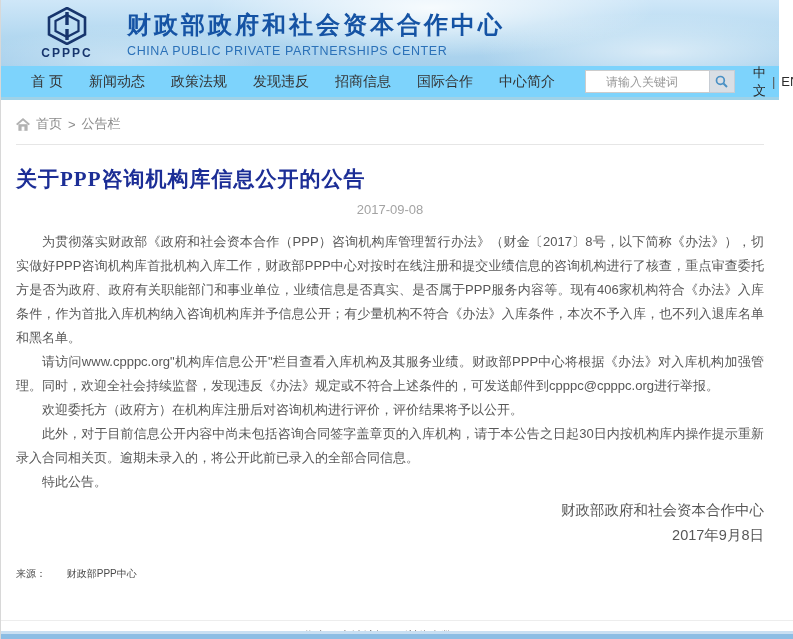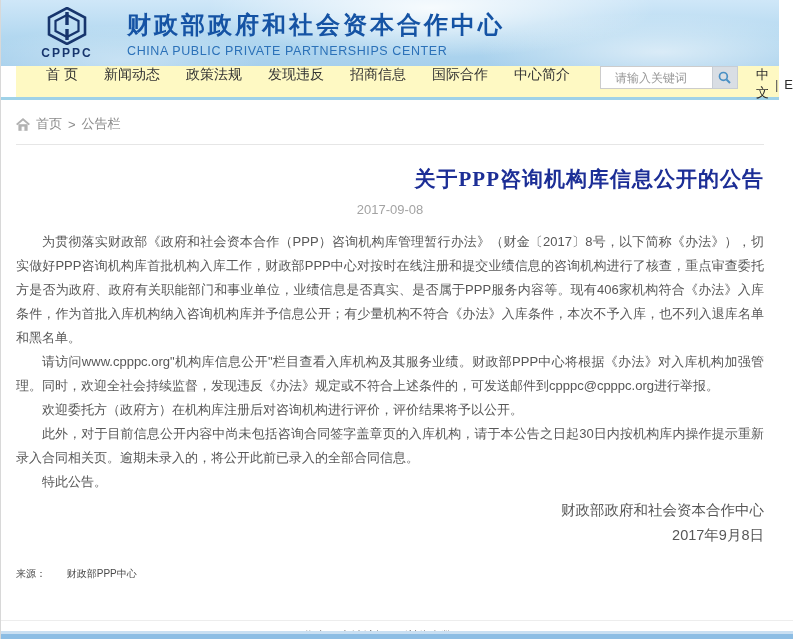--- a/index.html
+++ b/index.html
@@ -21,49 +21,49 @@
       linear-gradient(180deg, #cfe7f8 0%, #b3d8f0 55%, #a7d0ec 100%);
   }
   .logo-block { display: flex; flex-direction: column; align-items: center; width: 108px; }
   .logo-abbr { color: #17356d; font-weight: bold; font-size: 12px; letter-spacing: 2px; margin-top: 1px; }
   .title-block { margin-left: 6px; }
   .title-zh { color: #1553a4; font-weight: bold; font-size: 24px; letter-spacing: 3px; }
   .title-en { color: #2b71b8; font-size: 12.5px; letter-spacing: 0.6px; margin-top: 3px; }
 
   
   .nav-bar {
-    height: 31px; background: #fef9c3; display: flex; align-items: flex-start;
-    padding-left: 30px; font-size: 14px; color: #333; margin-left: 15px;
+    height: 31px; background: #7dd3fc; display: flex; align-items: center;
+    padding-left: 30px; font-size: 14px; color: #333;
   }
   .nav-item { color: #333; text-decoration: none; margin-right: 26px; cursor: pointer; white-space: nowrap; }
   .search-box { display: flex; align-items: center; margin-left: 4px; }
   .search-input {
-    width: 112px; height: 23px; border: 1px solid #cccccc; border-right: none;
-    font-size: 12px; color: #555; padding: 0 14px; outline: none; background: #fff;
+    width: 124px; height: 23px; border: 1px solid #cccccc; border-right: none;
+    font-size: 12px; color: #555; padding: 0 20px; outline: none; background: #fff;
   }
   .search-input::placeholder { color: #999; }
   .search-btn {
     width: 26px; height: 23px; border: 1px solid #c7cdd4; background: #d9dee4;
     display: flex; align-items: center; justify-content: center; cursor: pointer;
   }
   .lang-switch { margin-left: 18px; font-size: 13px; color: #2b2b2b; display: flex; gap: 6px; align-items: center; }
   .lang-switch span { cursor: pointer; }
   .lang-sep { color: #555; cursor: default; }
   .nav-underline { height: 3px; background: #9fd2e8; }
 
   
   .main { padding: 0 15px; }
   .breadcrumb {
     display: flex; align-items: center; gap: 6px;
     padding: 15px 0 11px 0; border-bottom: 1px solid #e6e6e6;
     font-size: 13px; color: #8b8b8b;
   }
   .breadcrumb .crumb-home { cursor: pointer; }
   .article-title {
-    margin-top: 20px; text-align: right;
+    margin-top: 20px; text-align: left;
     font-family: "Liberation Serif", serif; font-weight: bold;
     font-size: 21px; color: #1c2e96; letter-spacing: 1px;
   }
   .article-date { margin-top: 9px; text-align: center; font-size: 13px; color: #a3a3a3; }
   .article-body { margin-top: 13px; font-size: 13px; color: #575757; line-height: 24px; text-align: justify; }
   .article-body p { text-indent: 2em; }
   .signature { margin-top: 4px; text-align: right; font-size: 14.5px; color: #575757; line-height: 25px; }
   .source-row { margin-top: 19px; font-size: 10px; color: #4a4a4a; }
   .source-value { margin-left: 18px; }
 

